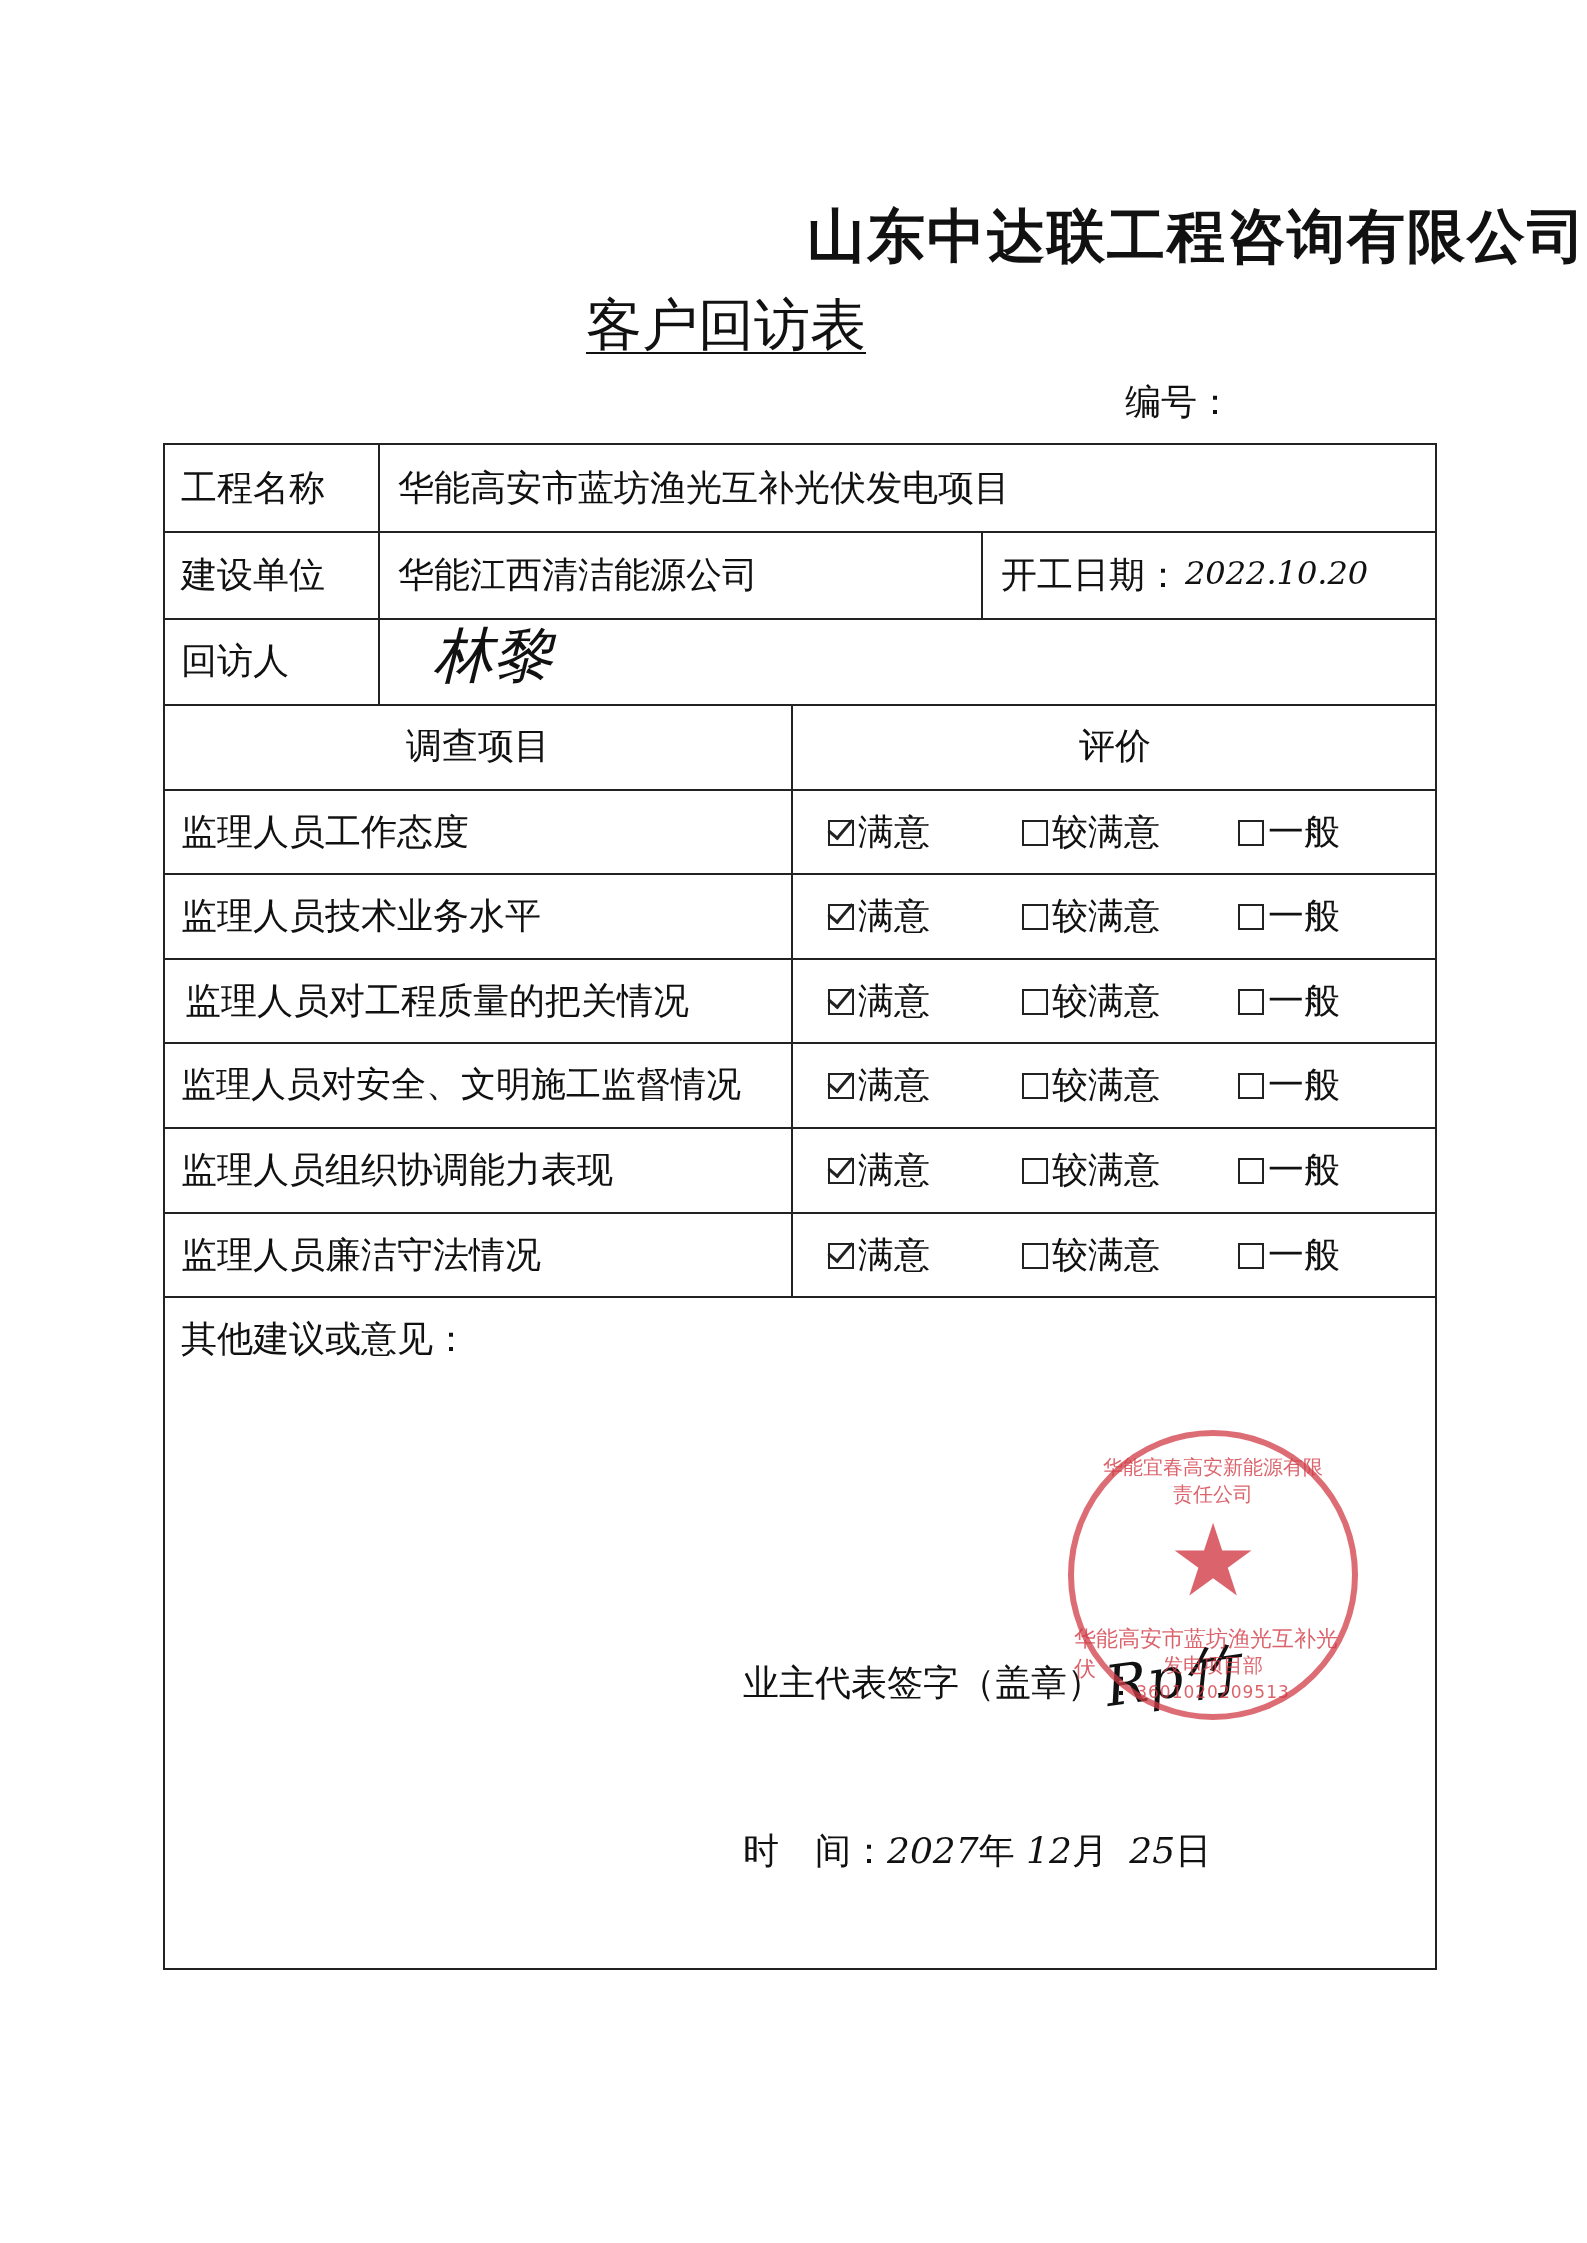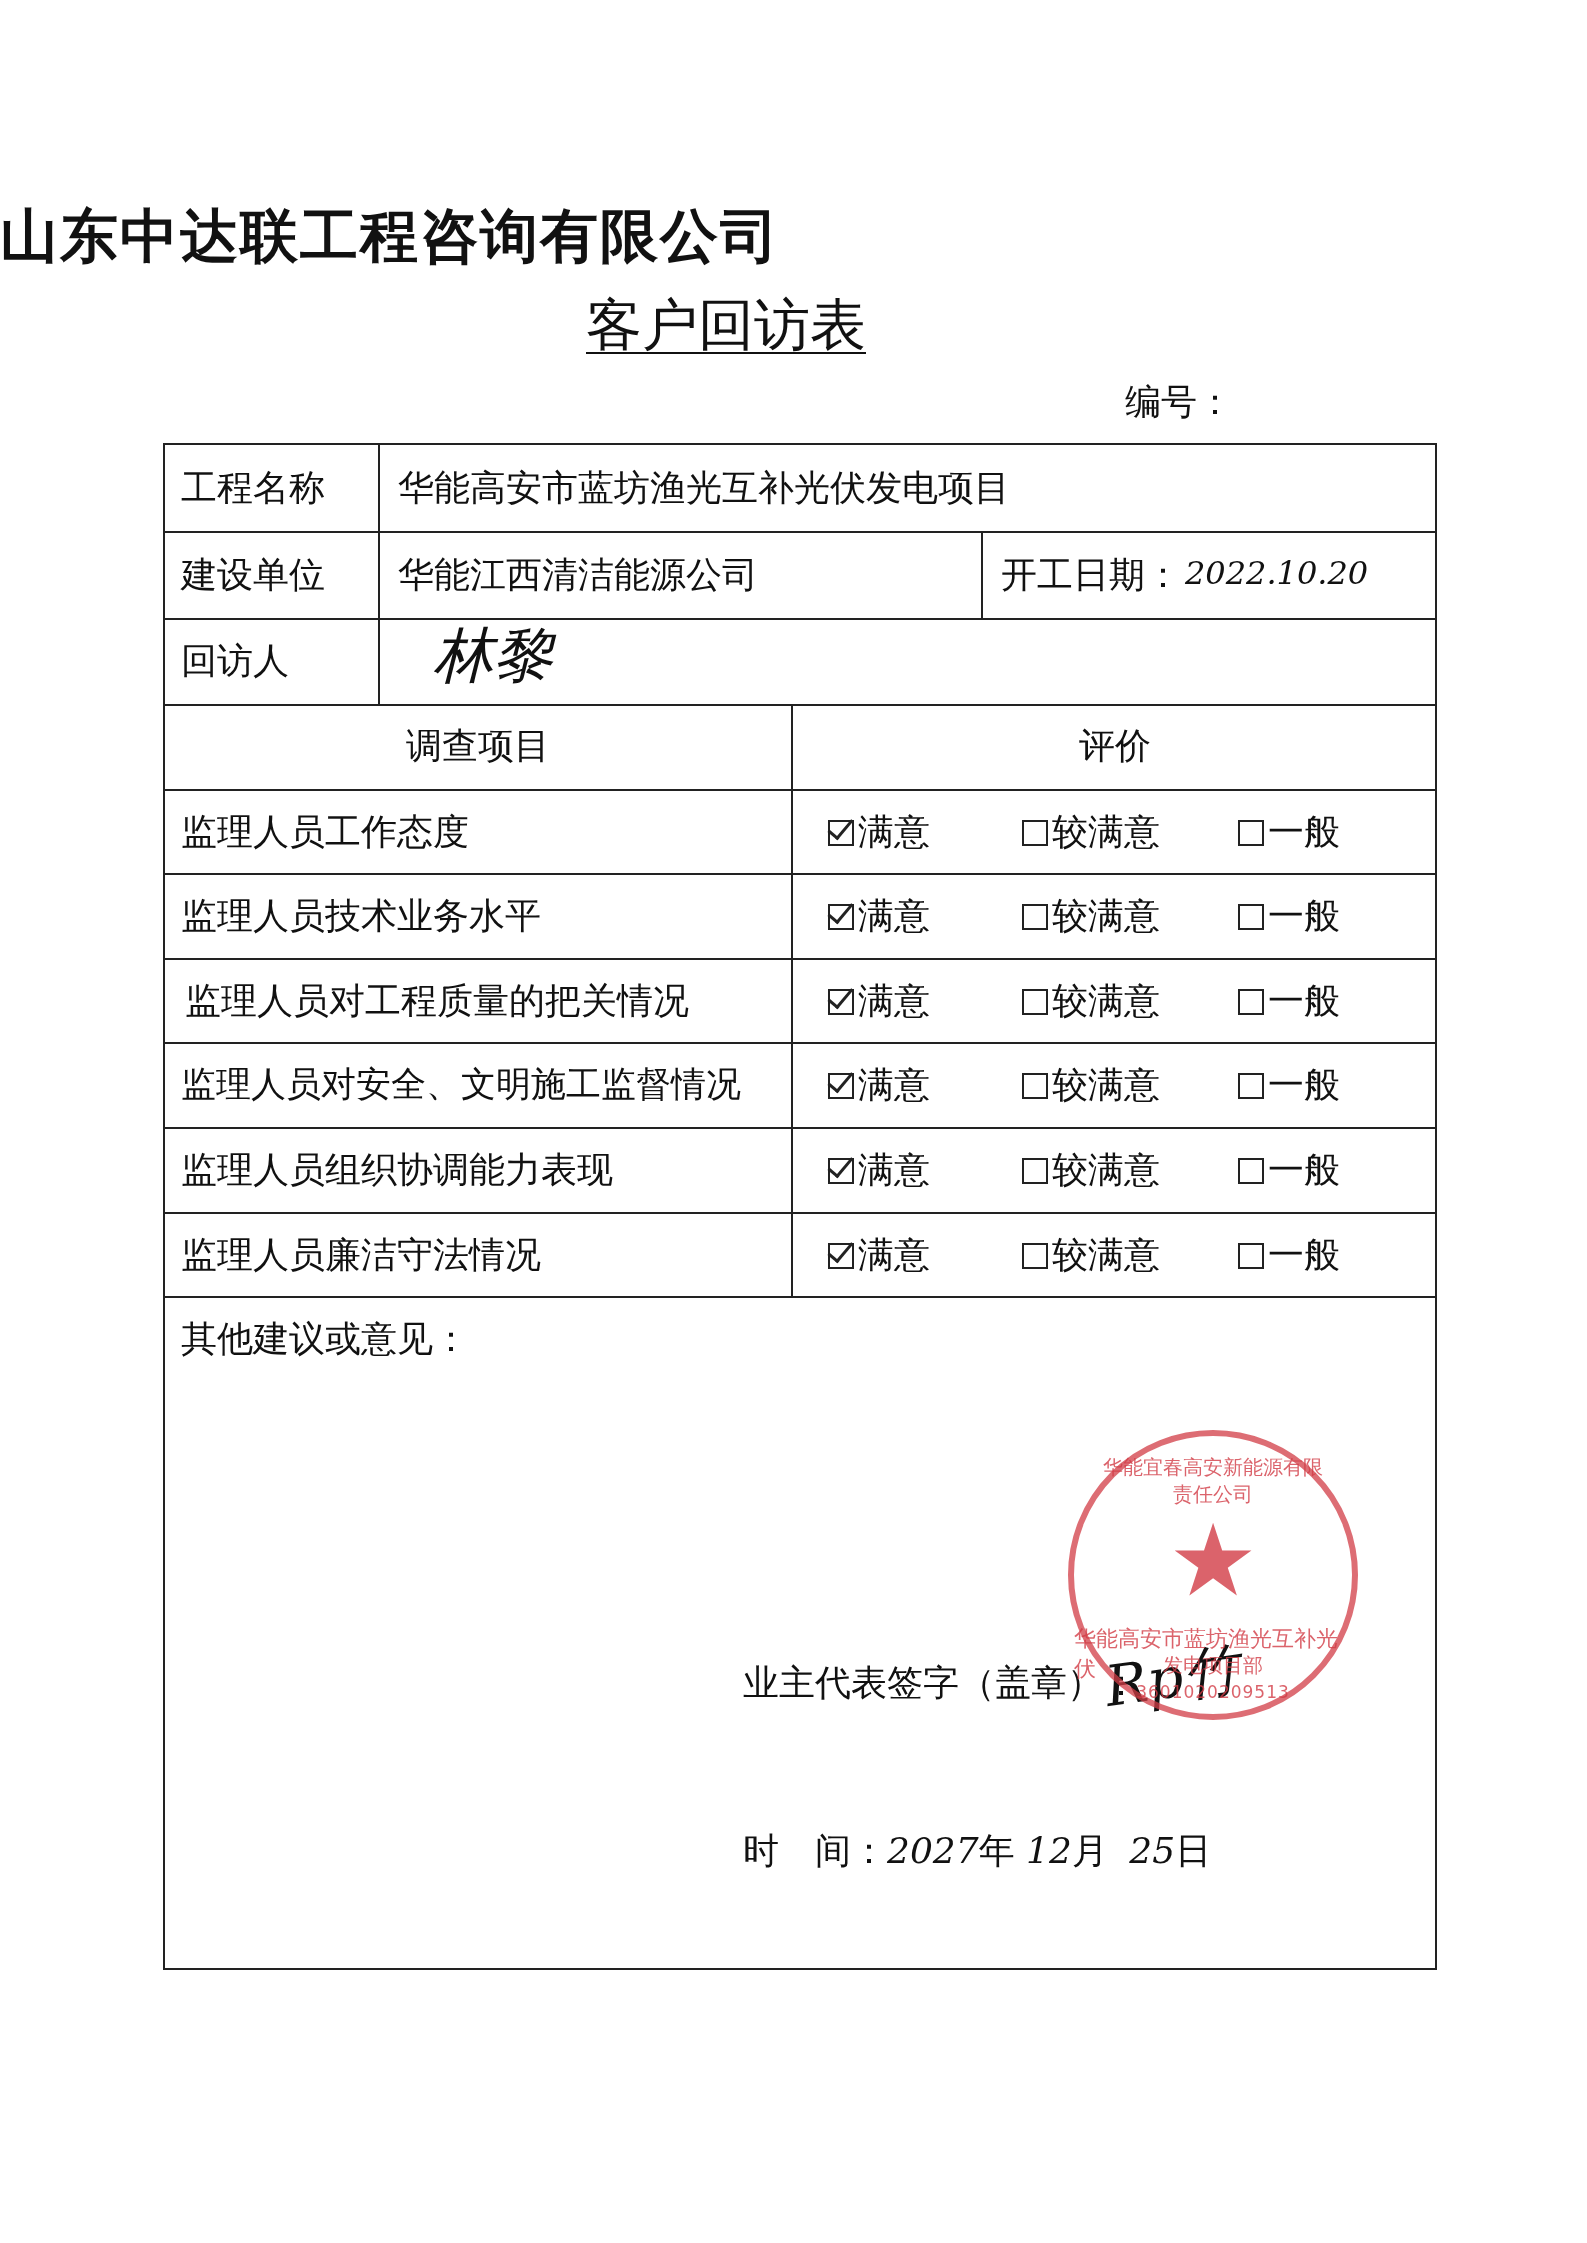--- a/index.html
+++ b/index.html
@@ -1,19 +1,19 @@
 <!DOCTYPE html>
 <html><head>
 <meta charset="utf-8">
 <style>
   html, body { margin:0; padding:0; background:#fff; }
   body { width:1587px; height:2243px; position:relative; overflow:hidden;
          font-family:"DejaVu Sans", "Liberation Sans", sans-serif; color:#111; }
   .abs { position:absolute; }
-  .title { left:0; width:1587px; top:198px; text-align:left; font-size:58px; letter-spacing:2px; font-weight:bold; }
+  .title { left:0; width:1587px; top:198px; text-align:right; font-size:58px; letter-spacing:2px; font-weight:bold; }
   .subtitle { left:0; width:1452px; top:288px; text-align:center; font-size:56px; }
   .subtitle span { text-decoration:underline; text-underline-offset:8px; text-decoration-thickness:2px; }
   .serial { left:1125px; top:378px; font-size:36px; }
   .table { left:163px; top:443px; width:1274px; height:1527px; border:2.5px solid #222; box-sizing:border-box; }
   .hline { position:absolute; left:0; right:0; height:0; border-top:2.5px solid #222; }
   .vline { position:absolute; width:0; border-left:2.5px solid #222; }
   .cell { position:absolute; font-size:36px; white-space:nowrap; line-height:1; }
   .hand { font-family:"DejaVu Serif", serif; font-style:italic; }
   .cb { display:inline-block; width:26px; height:26px; border:2.5px solid #222; vertical-align:-2px; margin-right:4px; position:relative; box-sizing:border-box; }
   .cb.checked::after { content:""; position:absolute; left:4px; top:-8px; width:10px; height:22px; border-right:3px solid #222; border-bottom:3px solid #222; transform:rotate(40deg); }

